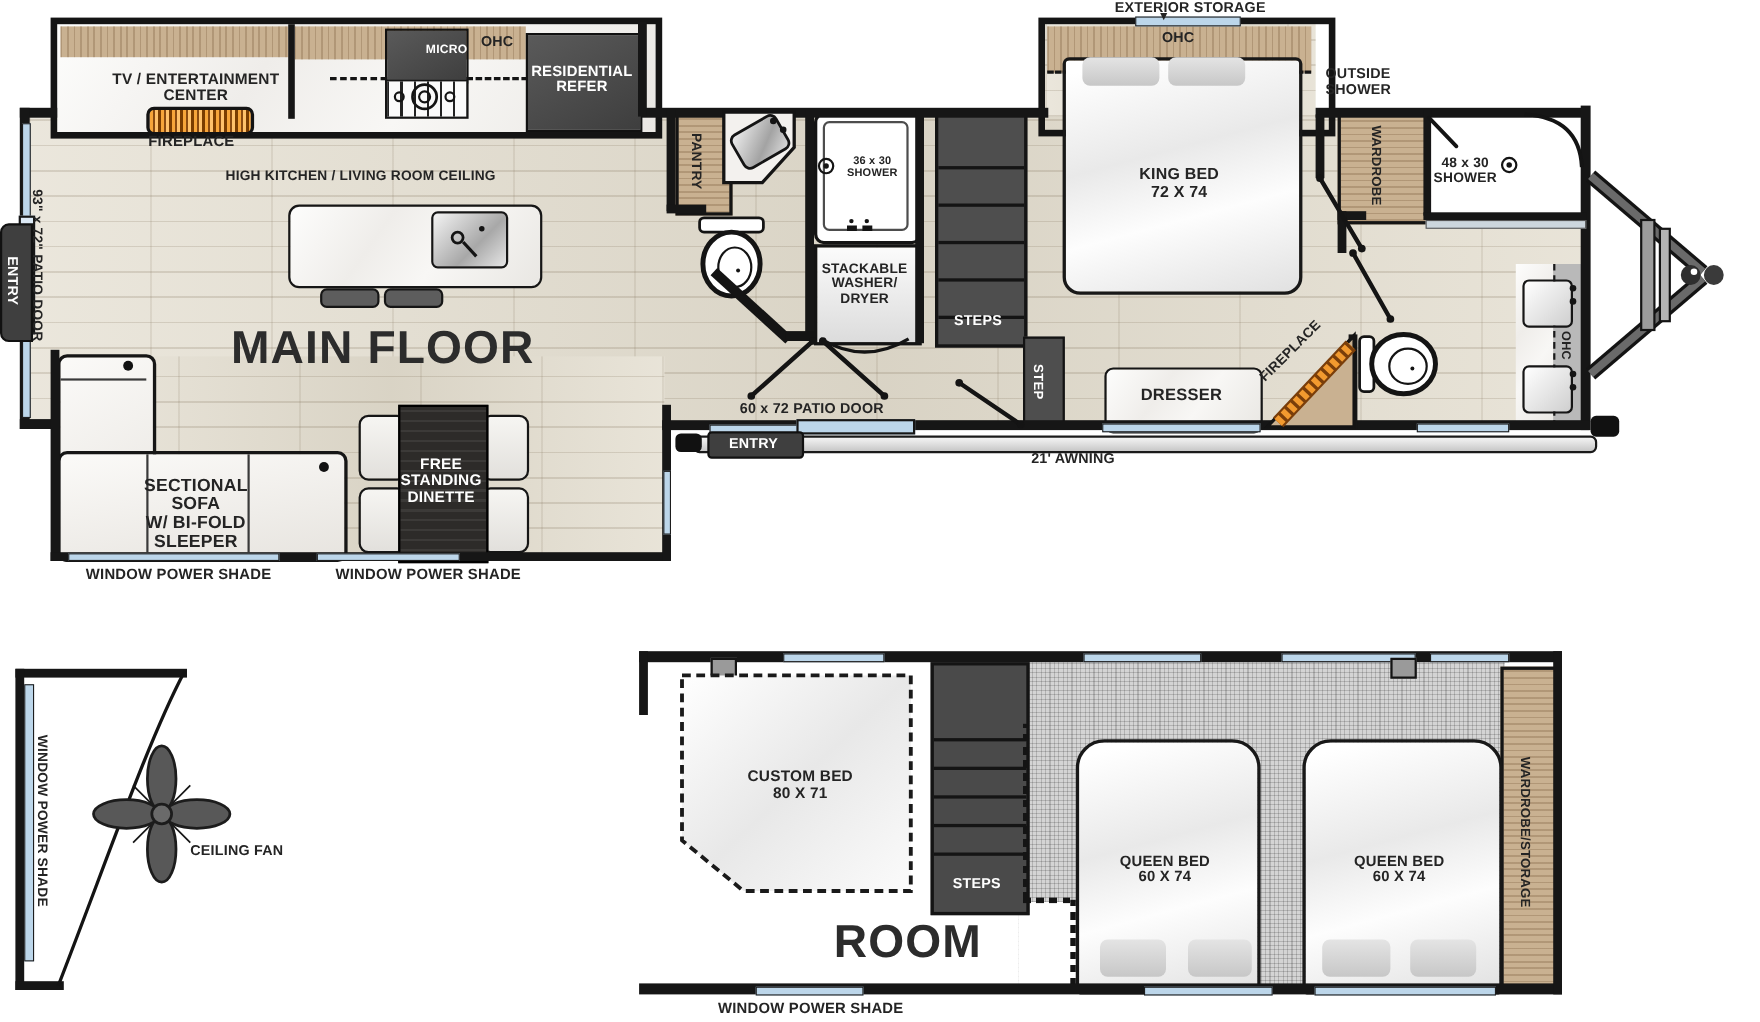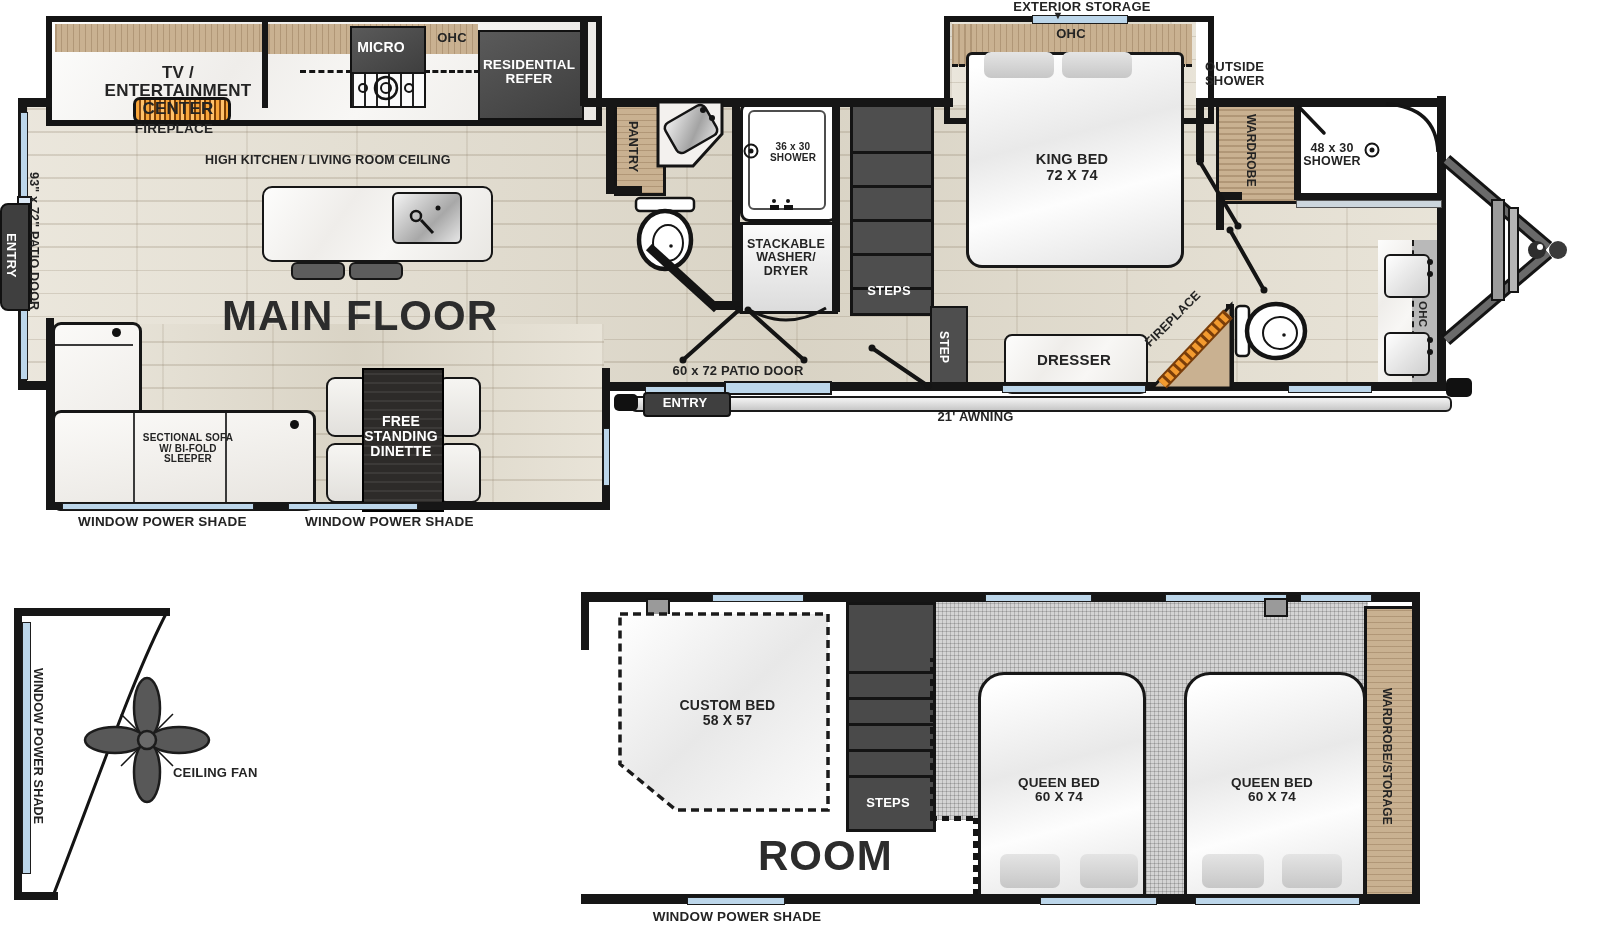--- a/index.html
+++ b/index.html
@@ -49,27 +49,27 @@
   <div class="floor" style="left:52px;top:324px;width:552px;height:180px;"></div>
   <div class="floor" style="left:950px;top:22px;width:246px;height:84px;"></div>
 
   <div class="abs marble" style="left:46px;top:16px;width:544px;height:98px;border:6px solid #141414;z-index:10;"></div>
   <div class="abs woodh" style="left:55px;top:24px;width:207px;height:28px;z-index:15;"></div>
   <div class="wall" style="left:262px;top:22px;width:6px;height:86px;"></div>
   <div class="abs woodh" style="left:268px;top:24px;width:210px;height:30px;z-index:15;"></div>
   <div class="abs" style="left:300px;top:70px;width:52px;height:0;border-top:3px dashed #141414;z-index:26;"></div>
   <div class="abs" style="left:424px;top:70px;width:56px;height:0;border-top:3px dashed #141414;z-index:26;"></div>
   <div class="darkbox" style="left:350px;top:26px;width:72px;height:46px;"></div>
-  <div class="lbl white" style="left:347px;top:40px;width:68px;font-size:14px;">MICRO</div>
+  <div class="lbl white" style="left:372px;top:40px;width:68px;font-size:11px;">MICRO</div>
   <div class="abs" style="left:350px;top:72px;width:72px;height:32px;background:#fafafa;border:2.5px solid #141414;z-index:25;background-image:repeating-linear-gradient(90deg,#222 0 2px,transparent 2px 12px);"></div>
   <div class="lbl" style="left:426px;top:31px;width:52px;font-size:13px;">OHC</div>
   <div class="darkbox" style="left:478px;top:30px;width:102px;height:86px;z-index:30;"></div>
   <div class="lbl white" style="left:480px;top:58px;width:98px;font-size:13.5px;">RESIDENTIAL
 REFER</div>
-  <div class="lbl" style="left:92px;top:64px;width:172px;font-size:17px;">TV / ENTERTAINMENT
+  <div class="lbl" style="left:92px;top:64px;width:172px;font-size:14px;">TV / ENTERTAINMENT
 CENTER</div>
 
   <div class="abs" style="left:133px;top:97px;width:92px;height:20px;border-radius:7px;border:3px solid #141414;z-index:45;
        background:repeating-linear-gradient(90deg,#f7a53a 0 3px,#8a4a10 3px 5px,#ffc16b 5px 8px,#7a3c00 8px 10px);"></div>
   <div class="lbl" style="left:124px;top:122px;width:100px;font-size:13.5px;">FIREPLACE</div>
 
   <div class="wall" style="left:18px;top:98px;width:34px;height:9px;"></div>
   <div class="wall" style="left:18px;top:98px;width:9px;height:292px;"></div>
   <div class="wall" style="left:18px;top:381px;width:36px;height:9px;"></div>
   <div class="wall" style="left:583px;top:98px;width:370px;height:9px;"></div>
@@ -85,30 +85,30 @@
   <div class="abs" style="left:17px;top:196px;width:11px;height:104px;background:#dce9f5;border:2px solid #161616;z-index:47;"></div>
   <div class="abs" style="left:0px;top:203px;width:26px;height:104px;background:#3f3f3f;border:2px solid #111;border-radius:8px 0 0 8px;z-index:48;"></div>
   <div class="lbl white vlbl" style="left:4px;top:224px;height:62px;font-size:13px;z-index:62;">ENTRY</div>
   <div class="lbl vlbl nowrap" style="left:27px;top:172px;font-size:12.5px;">93" x 72" PATIO DOOR</div>
 
   <div class="furn marble" style="left:262px;top:186px;width:227px;height:72px;border:2.5px solid #161616;border-radius:10px;"></div>
   <div class="furn" style="left:392px;top:192px;width:66px;height:48px;border:2.5px solid #161616;border-radius:6px;background:linear-gradient(135deg,#f4f4f4,#a8a8a8 60%,#e6e6e6);"></div>
   <div class="stool" style="left:291px;top:262px;width:50px;height:14px;"></div>
   <div class="stool" style="left:349px;top:262px;width:50px;height:14px;"></div>
   <div class="lbl nowrap" style="left:205px;top:154px;width:235px;font-size:12.5px;">HIGH KITCHEN / LIVING ROOM CEILING</div>
-  <div class="lbl big nowrap" style="left:222px;top:294px;width:210px;text-align:center;">MAIN FLOOR</div>
+  <div class="lbl big nowrap" style="left:210px;top:294px;width:210px;text-align:center;">MAIN FLOOR</div>
 
   <div class="furn" style="left:52px;top:322px;width:84px;height:183px;border:3px solid #161616;border-radius:9px;background:linear-gradient(150deg,#fbfaf8,#e7e4df);"></div>
   <div class="furn" style="left:52px;top:410px;width:258px;height:95px;border:3px solid #161616;border-radius:9px;background:linear-gradient(170deg,#fbfaf8,#e7e4df);"></div>
   <div class="abs" style="left:55px;top:344px;width:78px;height:2px;background:#3a3a3a;z-index:22;"></div>
   <div class="abs" style="left:133px;top:413px;width:2px;height:89px;background:#3a3a3a;z-index:22;"></div>
   <div class="abs" style="left:225px;top:413px;width:2px;height:89px;background:#3a3a3a;z-index:22;"></div>
   <div class="abs" style="left:112px;top:328px;width:9px;height:9px;border-radius:50%;background:#111;z-index:23;"></div>
   <div class="abs" style="left:290px;top:420px;width:9px;height:9px;border-radius:50%;background:#111;z-index:23;"></div>
-  <div class="lbl" style="left:118px;top:433px;width:140px;font-size:10px;">SECTIONAL SOFA
+  <div class="lbl" style="left:108px;top:433px;width:140px;font-size:16px;">SECTIONAL SOFA
 W/ BI-FOLD
 SLEEPER</div>
 
   <div class="chair" style="left:326px;top:377px;width:40px;height:56px;"></div>
   <div class="chair" style="left:326px;top:443px;width:40px;height:56px;"></div>
   <div class="chair" style="left:437px;top:377px;width:40px;height:56px;"></div>
   <div class="chair" style="left:437px;top:443px;width:40px;height:56px;"></div>
   <div class="furn" style="left:362px;top:368px;width:78px;height:140px;border:2px solid #000;z-index:21;
        background:#2d2b29;background-image:repeating-linear-gradient(0deg,rgba(255,255,255,.07) 0 2px,transparent 2px 9px);"></div>
   <div class="lbl white" style="left:364px;top:414px;width:74px;font-size:14px;">FREE
@@ -213,21 +213,21 @@
   <div class="win" style="left:985px;top:594px;width:105px;height:6px;"></div>
   <div class="win" style="left:1165px;top:594px;width:120px;height:6px;"></div>
   <div class="win" style="left:1300px;top:594px;width:70px;height:6px;"></div>
   <div class="win" style="left:687px;top:897px;width:96px;height:6px;"></div>
   <div class="win" style="left:1040px;top:897px;width:115px;height:6px;"></div>
   <div class="win" style="left:1195px;top:897px;width:163px;height:6px;"></div>
   <div class="abs" style="left:646px;top:598px;width:20px;height:15px;background:#9a9a9a;border:2px solid #141414;z-index:47;"></div>
   <div class="abs" style="left:1264px;top:598px;width:20px;height:15px;background:#9a9a9a;border:2px solid #141414;z-index:47;"></div>
 
   <div class="lbl" style="left:650px;top:698px;width:155px;font-size:14px;">CUSTOM BED
-58 X 57</div>
+80 X 71</div>
 
   <div class="abs" style="left:846px;top:602px;width:84px;height:224px;background:#4a4a4a;border:3px solid #141414;z-index:20;">
     <div class="treadline" style="top:66px;"></div>
     <div class="treadline" style="top:92px;"></div>
     <div class="treadline" style="top:118px;"></div>
     <div class="treadline" style="top:144px;"></div>
     <div class="treadline" style="top:170px;"></div>
   </div>
   <div class="lbl white" style="left:848px;top:796px;width:80px;font-size:13px;">STEPS</div>
   <div class="dashv" style="left:930px;top:658px;width:5px;height:160px;"></div>

